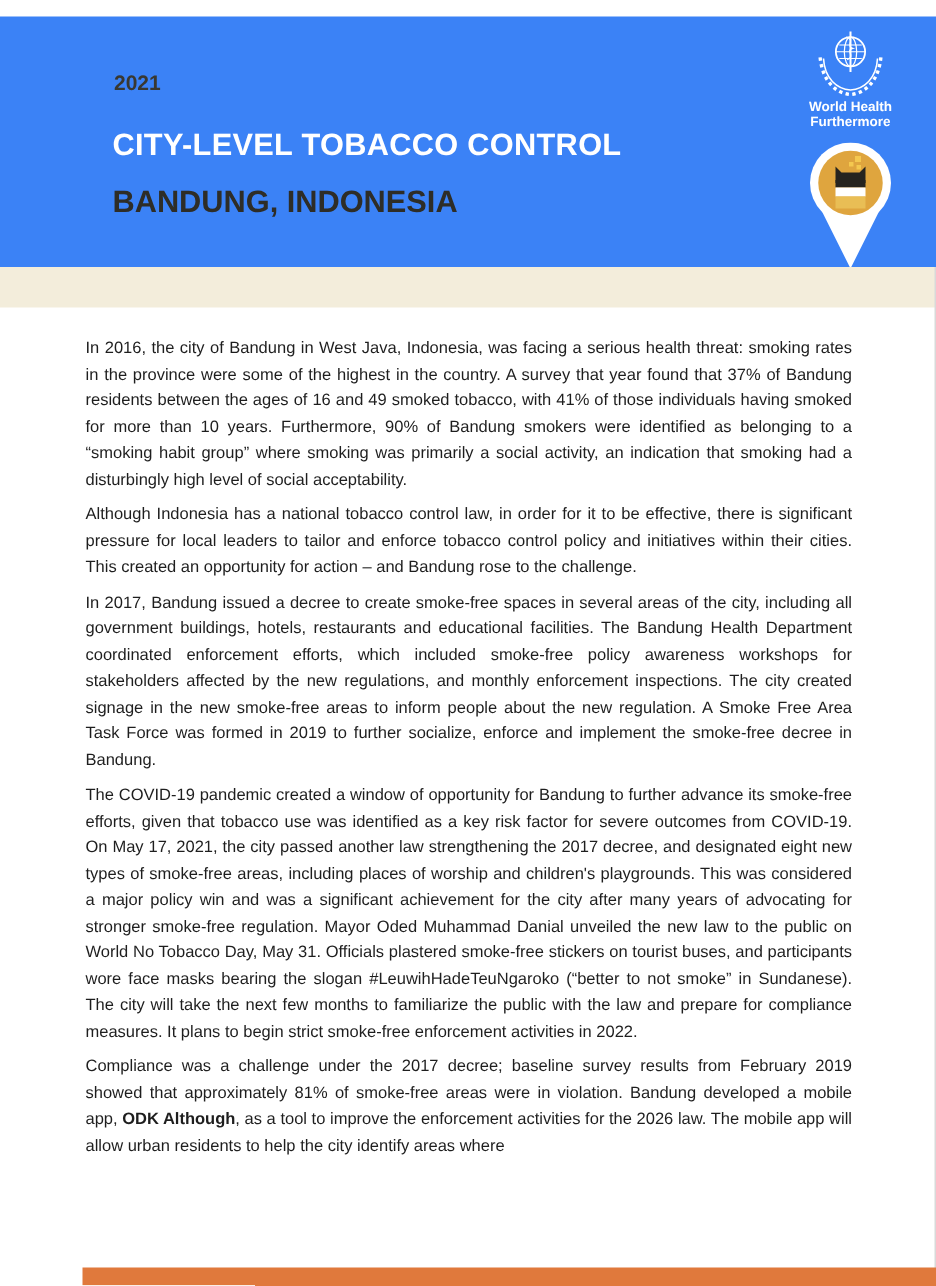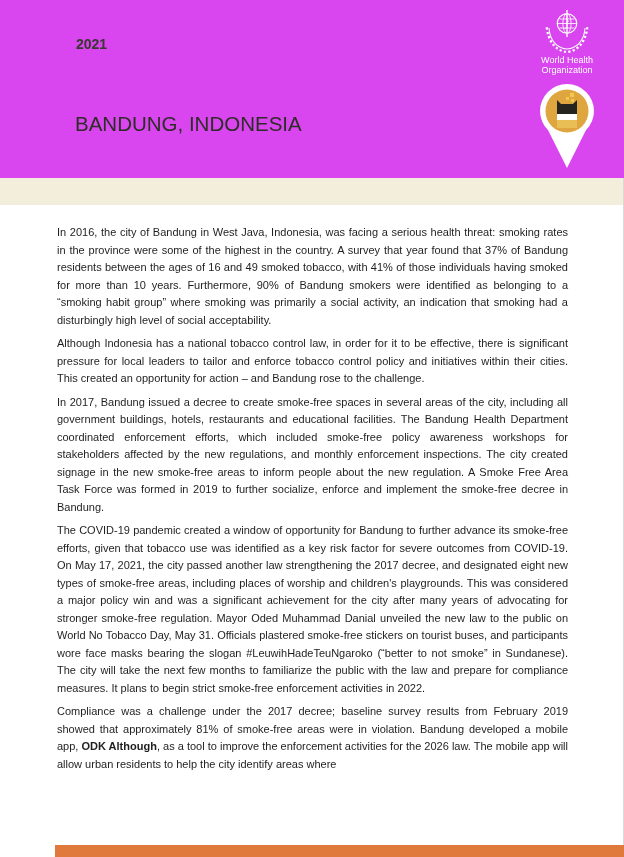--- a/index.html
+++ b/index.html
@@ -1,28 +1,28 @@
 <!DOCTYPE html>
 <html><head>
 <meta charset="utf-8">
 <style>
   html,body{margin:0;padding:0;background:#ffffff;}
   .page{
     position:relative;width:624px;height:857px;background:#ffffff;
     font-family:"Liberation Sans",sans-serif;overflow:hidden;
   }
   
-  .header{position:absolute;top:0;left:0;width:624px;height:178px;background:#d946ef;}
+  .header{position:absolute;top:11px;left:0;width:624px;height:178px;background:#3b82f6;}
   .year{position:absolute;left:76px;top:36px;font-size:14px;font-weight:bold;color:#393831;}
   .title{position:absolute;left:75px;top:74px;font-size:20.5px;font-weight:bold;color:#ffffff;letter-spacing:.2px;white-space:nowrap;}
-  .subtitle{position:absolute;left:75px;top:112px;font-size:20.5px;font-weight:normal;color:#2E2D27;white-space:nowrap;}
+  .subtitle{position:absolute;left:75px;top:112px;font-size:20.5px;font-weight:bold;color:#2E2D27;white-space:nowrap;}
   
   .who{position:absolute;left:525px;top:8px;width:84px;text-align:center;color:#ffffff;}
   .who svg{display:block;margin:0 auto;}
-  .who-name{font-size:9px;font-weight:normal;line-height:10px;margin-top:1px;text-align:center;}
+  .who-name{font-size:9px;font-weight:bold;line-height:10px;margin-top:1px;text-align:center;}
   
   .pin{position:absolute;left:540px;top:84px;width:54px;height:86px;}
   
   .beige{position:absolute;top:178px;left:0;width:624px;height:27px;background:#F3EDDB;}
   
   .content{
     position:absolute;top:224px;left:57px;width:511px;
     color:#1E1E1E;font-size:11px;line-height:17.5px;text-align:justify;
   }
   .content p{margin:0 0 6px 0;}
@@ -32,20 +32,21 @@
   
   .edge-right{position:absolute;top:178px;bottom:0;right:0;width:1px;background:#D9D9D9;}
 </style>
 </head>
 <body>
 
 <div class="page">
 
   <div class="header">
     <div class="year">2021</div>
+    <div class="title">CITY-LEVEL TOBACCO CONTROL</div>
     <div class="subtitle">BANDUNG, INDONESIA</div>
 
     <div class="who">
       <span>
         <svg width="48" height="46" viewBox="0 0 64 60" fill="none">
 
           <path d="M8,26 C9,44 20,53 32,54 C44,53 55,44 56,26" stroke="#ffffff" stroke-width="1.4" fill="none"></path>
           <path d="M5,25 C7,46 19,57 32,58 C45,57 57,46 59,25" stroke="#ffffff" stroke-width="3" stroke-dasharray="3 3" fill="none"></path>
 
           <circle cx="32" cy="20" r="13" stroke="#ffffff" stroke-width="1.6"></circle>
@@ -53,21 +54,21 @@
           <line x1="22" y1="14" x2="42" y2="14" stroke="#ffffff" stroke-width="1.1"></line>
           <line x1="19" y1="20" x2="45" y2="20" stroke="#ffffff" stroke-width="1.1"></line>
           <line x1="22" y1="26" x2="42" y2="26" stroke="#ffffff" stroke-width="1.1"></line>
 
           <line x1="32" y1="2" x2="32" y2="38" stroke="#ffffff" stroke-width="1.8"></line>
           <path d="M28,7 C37,9 27,15 34,17 C27,19 37,24 29,27" stroke="#ffffff" stroke-width="1.2" fill="none"></path>
         </svg>
       </span>
       <div class="who-name">
         <div>World Health</div>
-        <div>Organization</div>
+        <div>Furthermore</div>
       </div>
     </div>
 
     <div class="pin">
       <svg width="54" height="86" viewBox="0 0 54 86">
         <circle cx="27" cy="27" r="27" fill="#ffffff"></circle>
         <polygon points="8,46 46,46 27,84" fill="#ffffff"></polygon>
         <circle cx="27" cy="27" r="21.5" fill="#DFA53E"></circle>
         <g>
 

